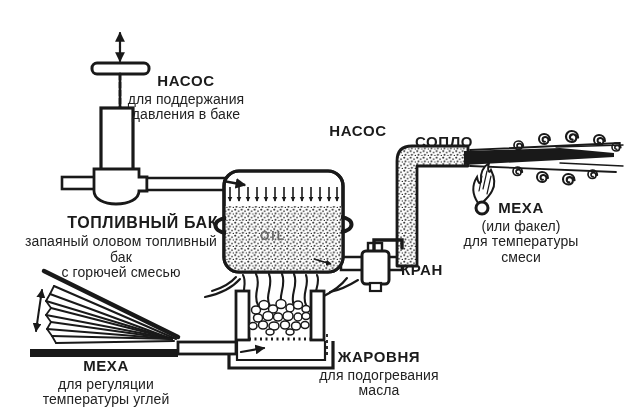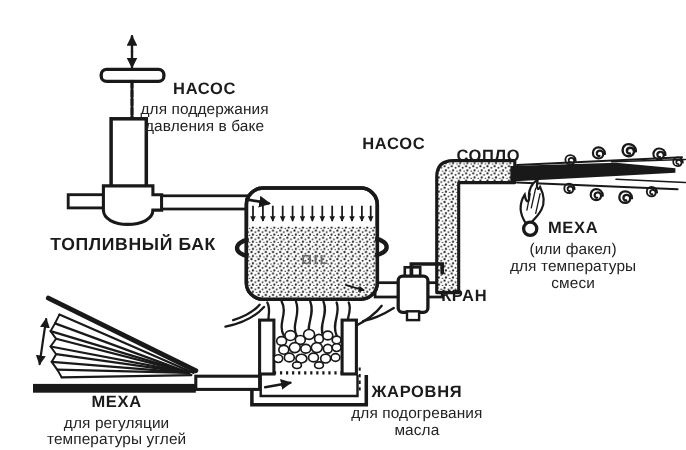--- a/index.html
+++ b/index.html
@@ -3,25 +3,25 @@
 <meta charset="utf-8">
 <style>
   html,body{margin:0;padding:0;background:#ffffff;}
   .stage{
     position:relative;width:624px;height:409px;background:#ffffff;
     font-family:"Liberation Sans", sans-serif;color:#1b1b1b;overflow:hidden;
   }
   .stage svg{position:absolute;left:0;top:0;}
   .label-block{position:absolute;text-align:center;line-height:1.12;}
   .ttl{font-size:15px;letter-spacing:.6px;color:#1b1b1b;font-weight:600;}
-  .ttl.big{font-size:16px;}
+  .ttl.big{font-size:16px;text-align:right;}
   .sub{font-size:14px;margin-top:2px;color:#222;white-space:pre-line;letter-spacing:.1px;}
   .oil{
     position:absolute;font-size:12px;font-weight:bold;color:#6b6b6b;
-    letter-spacing:2px;text-align:right;
+    letter-spacing:2px;text-align:left;
   }
 </style>
 </head>
 <body>
 
 <div class="stage">
 
   <svg width="624" height="409" viewBox="0 0 624 409">
     <defs>
       <pattern id="stip" width="6.5" height="6.5" patternUnits="userSpaceOnUse">
@@ -203,20 +203,22 @@
   </div>
 
   <div class="label-block" style="left:446px;top:200px;width:150px">
     <div class="ttl">МЕХА</div>
     <div class="sub">(или факел)
 для температуры смеси</div>
   </div>
 
   <div class="label-block" style="left:24px;top:214px;width:194px">
     <div class="ttl big">ТОПЛИВНЫЙ БАК</div>
+    <div class="sub">запаяный оловом топливный бак
+с горючей смесью</div>
   </div>
 
   <div class="oil" style="left:260px;top:229px;width:40px">OIL</div>
 
   <div class="label-block" style="left:332px;top:262px;width:180px">
     <div class="ttl">КРАН</div>
   </div>
 
   <div class="label-block" style="left:34px;top:358px;width:144px">
     <div class="ttl">МЕХА</div>

